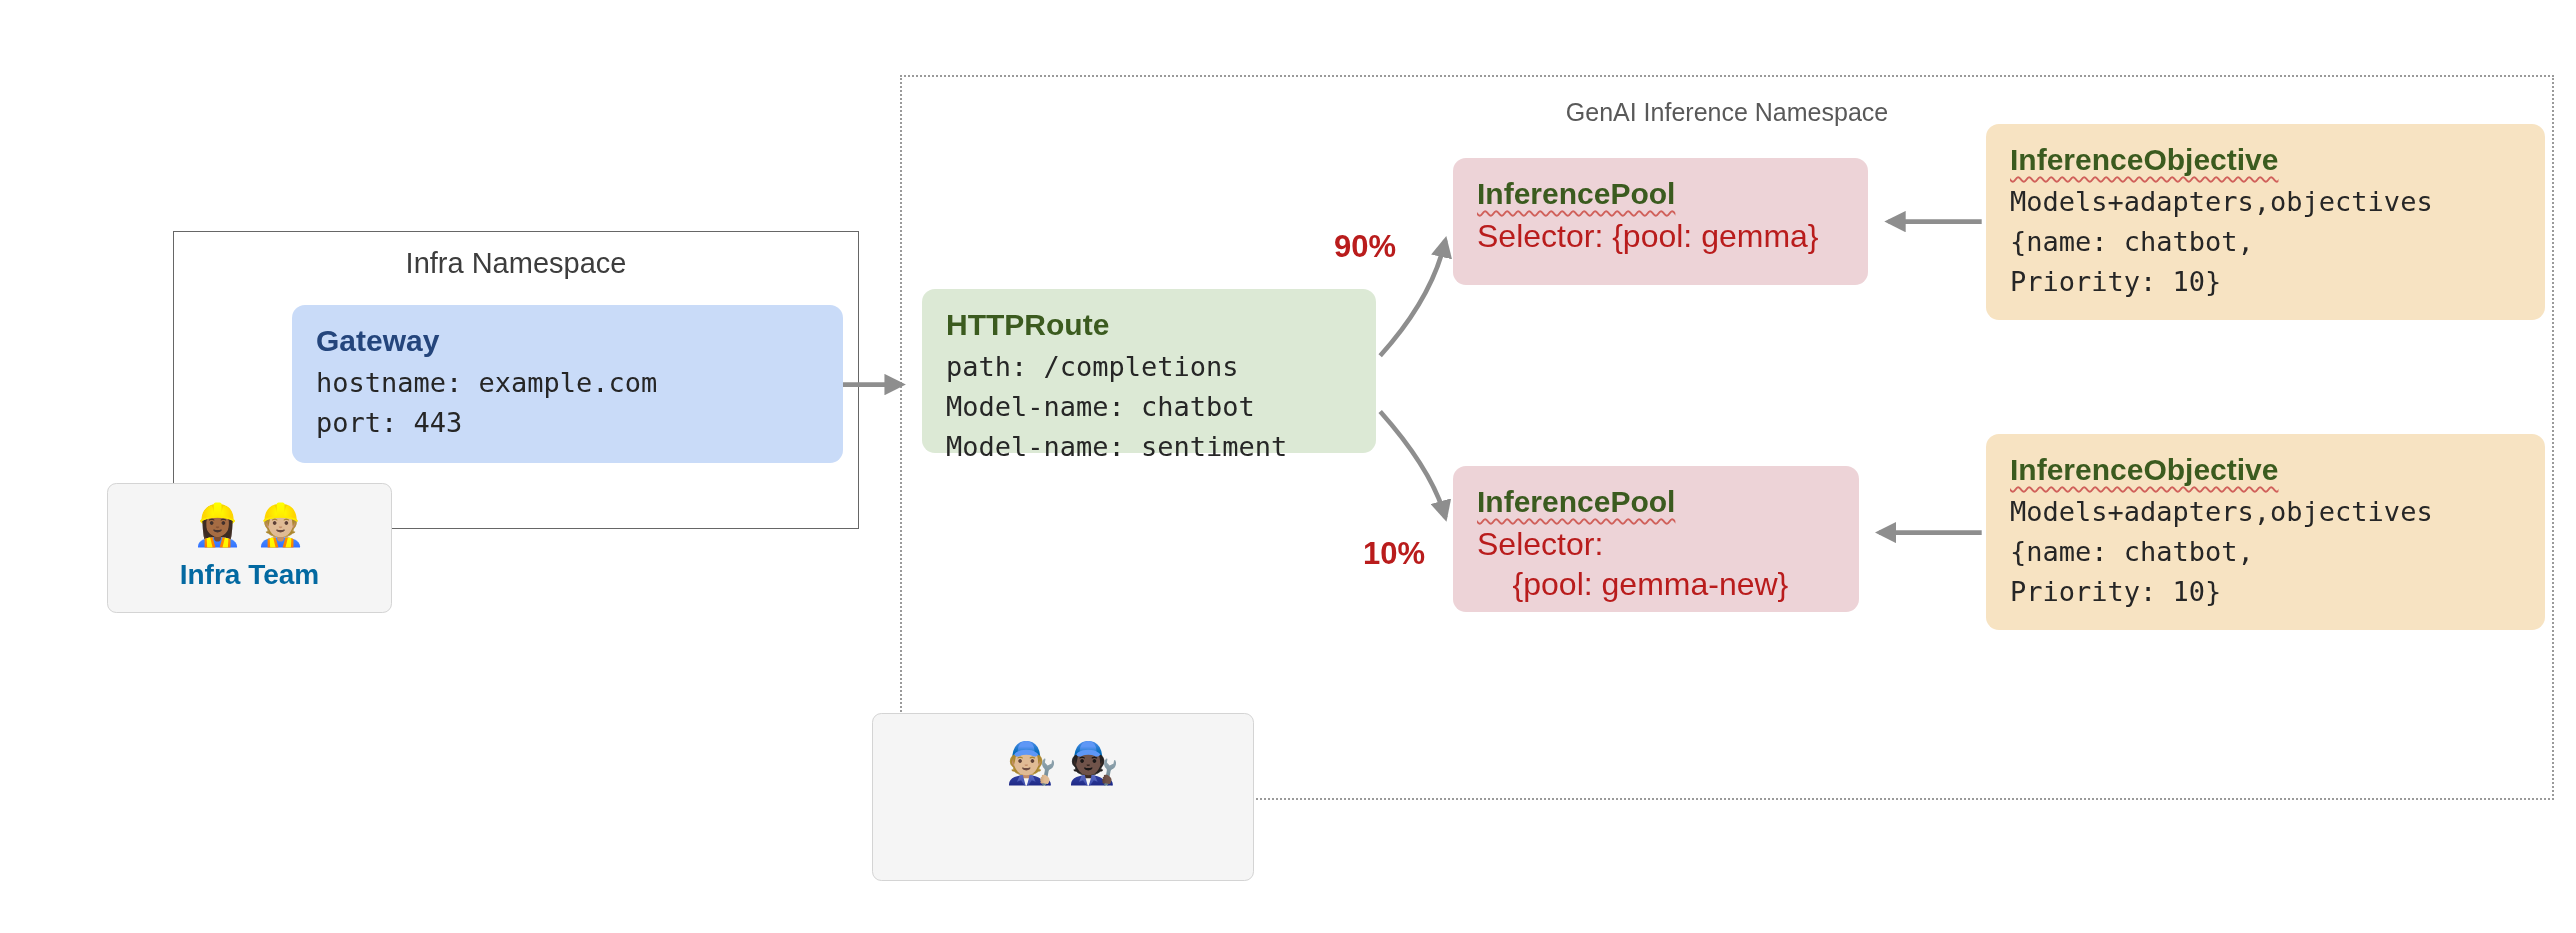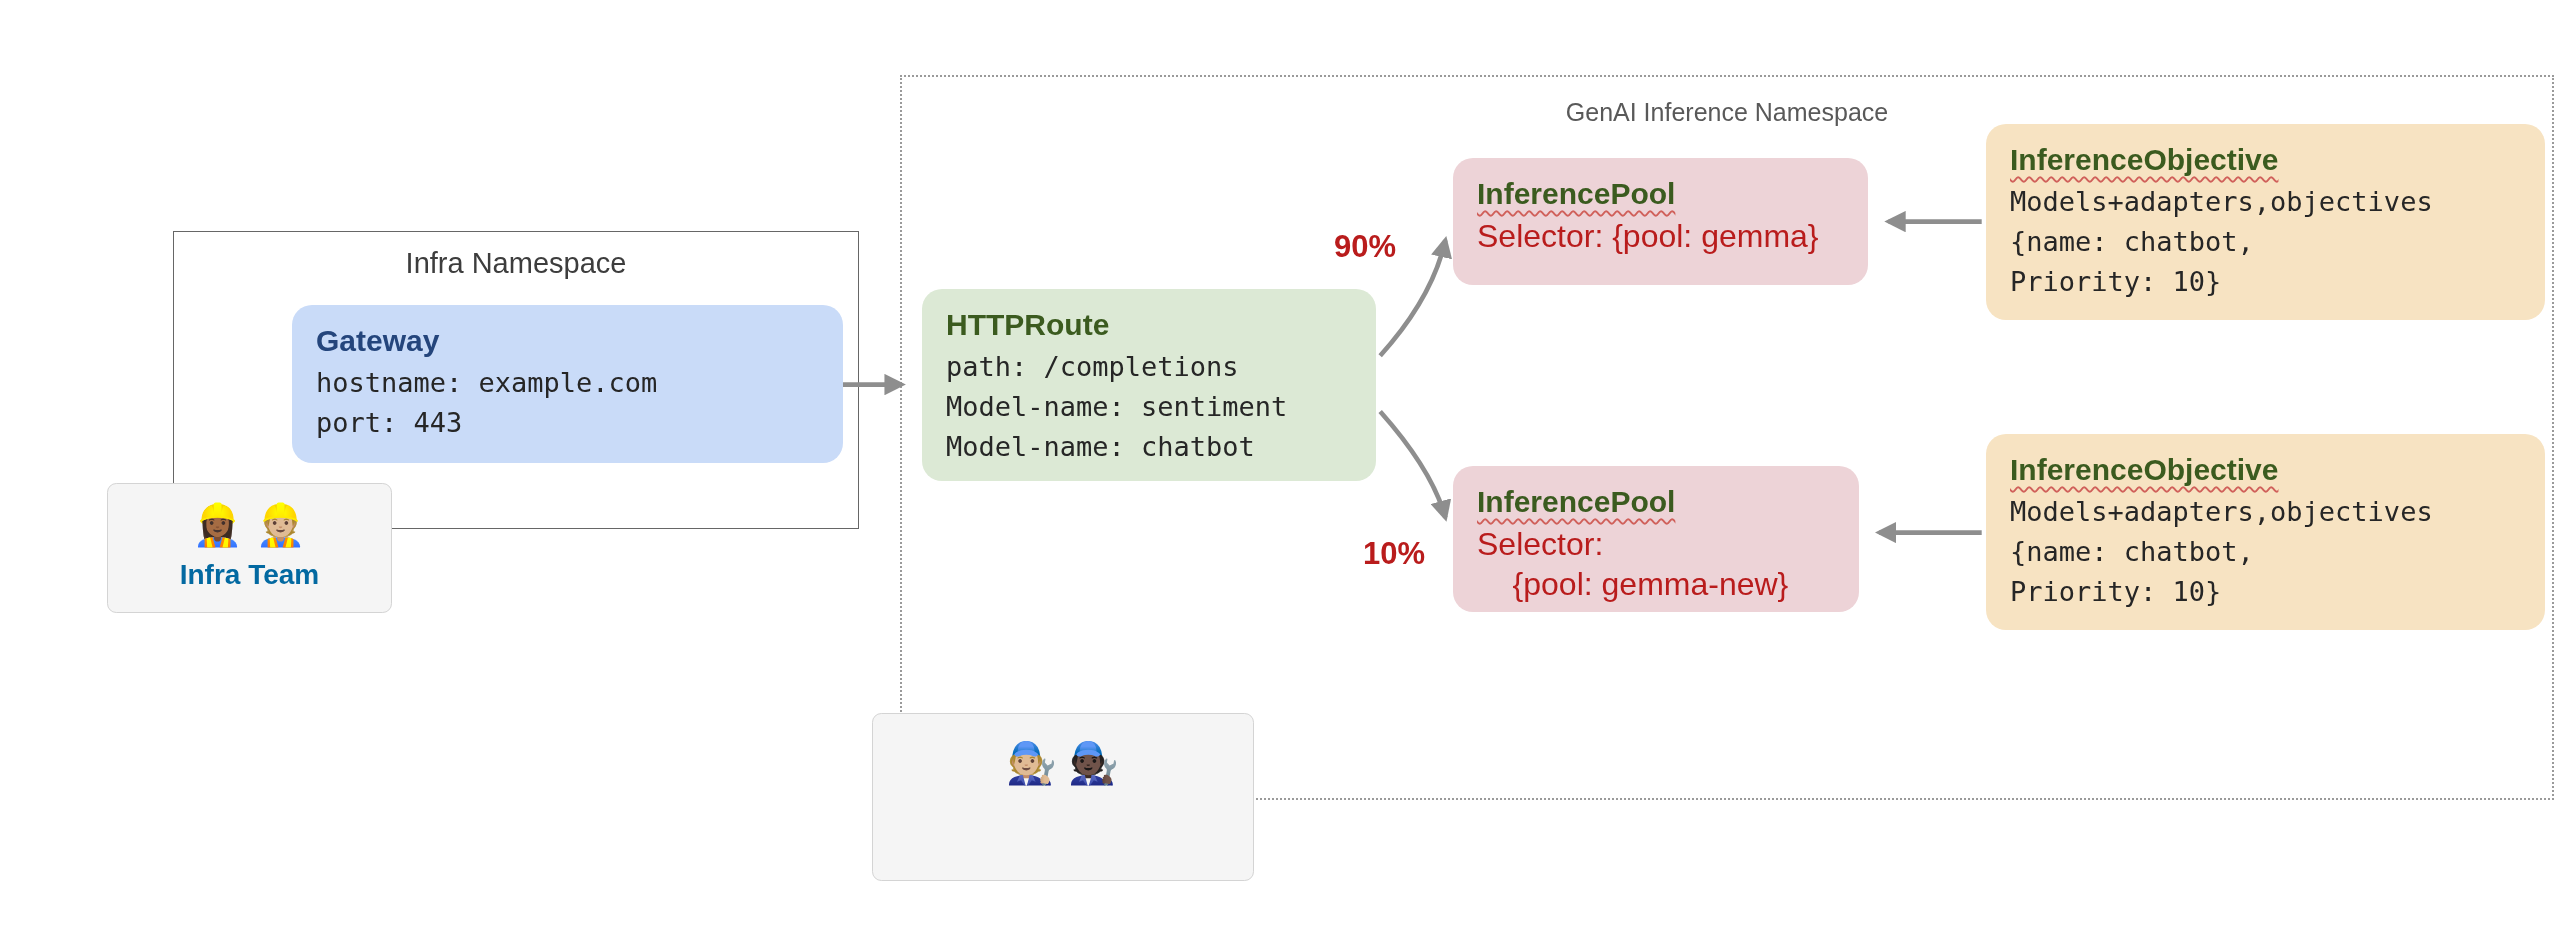--- a/index.html
+++ b/index.html
@@ -13,30 +13,30 @@
 
   
   .ns-box { position:absolute; background:transparent; }
   #infra-ns { left:173px; top:231px; width:686px; height:298px; border:1.9px solid #666; z-index:1; }
   #genai-ns { left:900px; top:75px; width:1654px; height:725px; border:2.8px dotted #9a9a9a; z-index:0; }
   .ns-title { position:absolute; left:0; right:0; text-align:center; }
   #infra-ns .ns-title { top:15px; font-size:29px; color:#3d3d3d; }
   #genai-ns .ns-title { top:20.5px; font-size:25px; font-weight:normal; color:#595959; }
 
   
-  .node { position:absolute; border-radius:20px; padding:13px 24px; z-index:3; }
+  .node { position:absolute; border-radius:13px; padding:13px 24px; z-index:3; }
   .node-title { font-weight:bold; font-size:30px; line-height:45px; white-space:pre; }
   .mono { font-family:"DejaVu Sans Mono","Liberation Mono",monospace; font-size:27px; line-height:40px; color:#262626; white-space:pre; }
   .sans-line { font-size:32px; line-height:40px; color:#b91c1c; white-space:pre; }
   .squiggle { text-decoration-line:underline; text-decoration-style:wavy; text-decoration-color:#d0605a; text-decoration-thickness:1.9px; text-underline-offset:5.6px; }
 
   #gateway { left:244px; top:305px; width:551px; height:158px; background:#c9dbf8;margin-left:48px; }
   #gateway .node-title { color:#24457c; }
 
-  #httproute { left:922px; top:289px; width:454px; height:192px; background:#dce9d5; }
+  #httproute { left:922px; top:289px; width:454px; height:164px; background:#dce9d5; }
   .green-title { color:#3b5b1f; }
 
   #pool-top { left:1453px; top:158px; width:415px; height:127px; background:#edd3d7; }
   #pool-bottom { left:1453px; top:466px; width:406px; height:146px; background:#edd3d7; }
 
   #objective-top { left:1986px; top:124px; width:559px; height:196px; background:#f7e3c2; }
   #objective-bottom { left:1986px; top:434px; width:559px; height:196px; background:#f7e3c2; }
 
   
   .team-card { position:absolute; background:#f5f5f5; border:1.9px solid #d4d4d4; border-radius:9.3px; z-index:5; text-align:center; }
@@ -85,22 +85,22 @@
     <span class="team-label">Infra Team</span>
   </div>
 
   <div class="ns-box" id="genai-ns">
     <div class="ns-title">GenAI Inference Namespace</div>
   </div>
 
   <div class="node" id="httproute">
     <div class="node-title green-title">HTTPRoute</div>
     <div class="mono">path: /completions</div>
+    <div class="mono">Model-name: chatbot</div>
     <div class="mono">Model-name: sentiment</div>
-    <div class="mono">Model-name: chatbot</div>
   </div>
 
   <div class="weight" id="weight-top">90%</div>
   <div class="weight" id="weight-bottom">10%</div>
 
   <div class="node" id="pool-top">
     <div class="node-title green-title"><span class="squiggle">InferencePool</span></div>
     <div class="sans-line">Selector: {pool: gemma}</div>
   </div>
 

